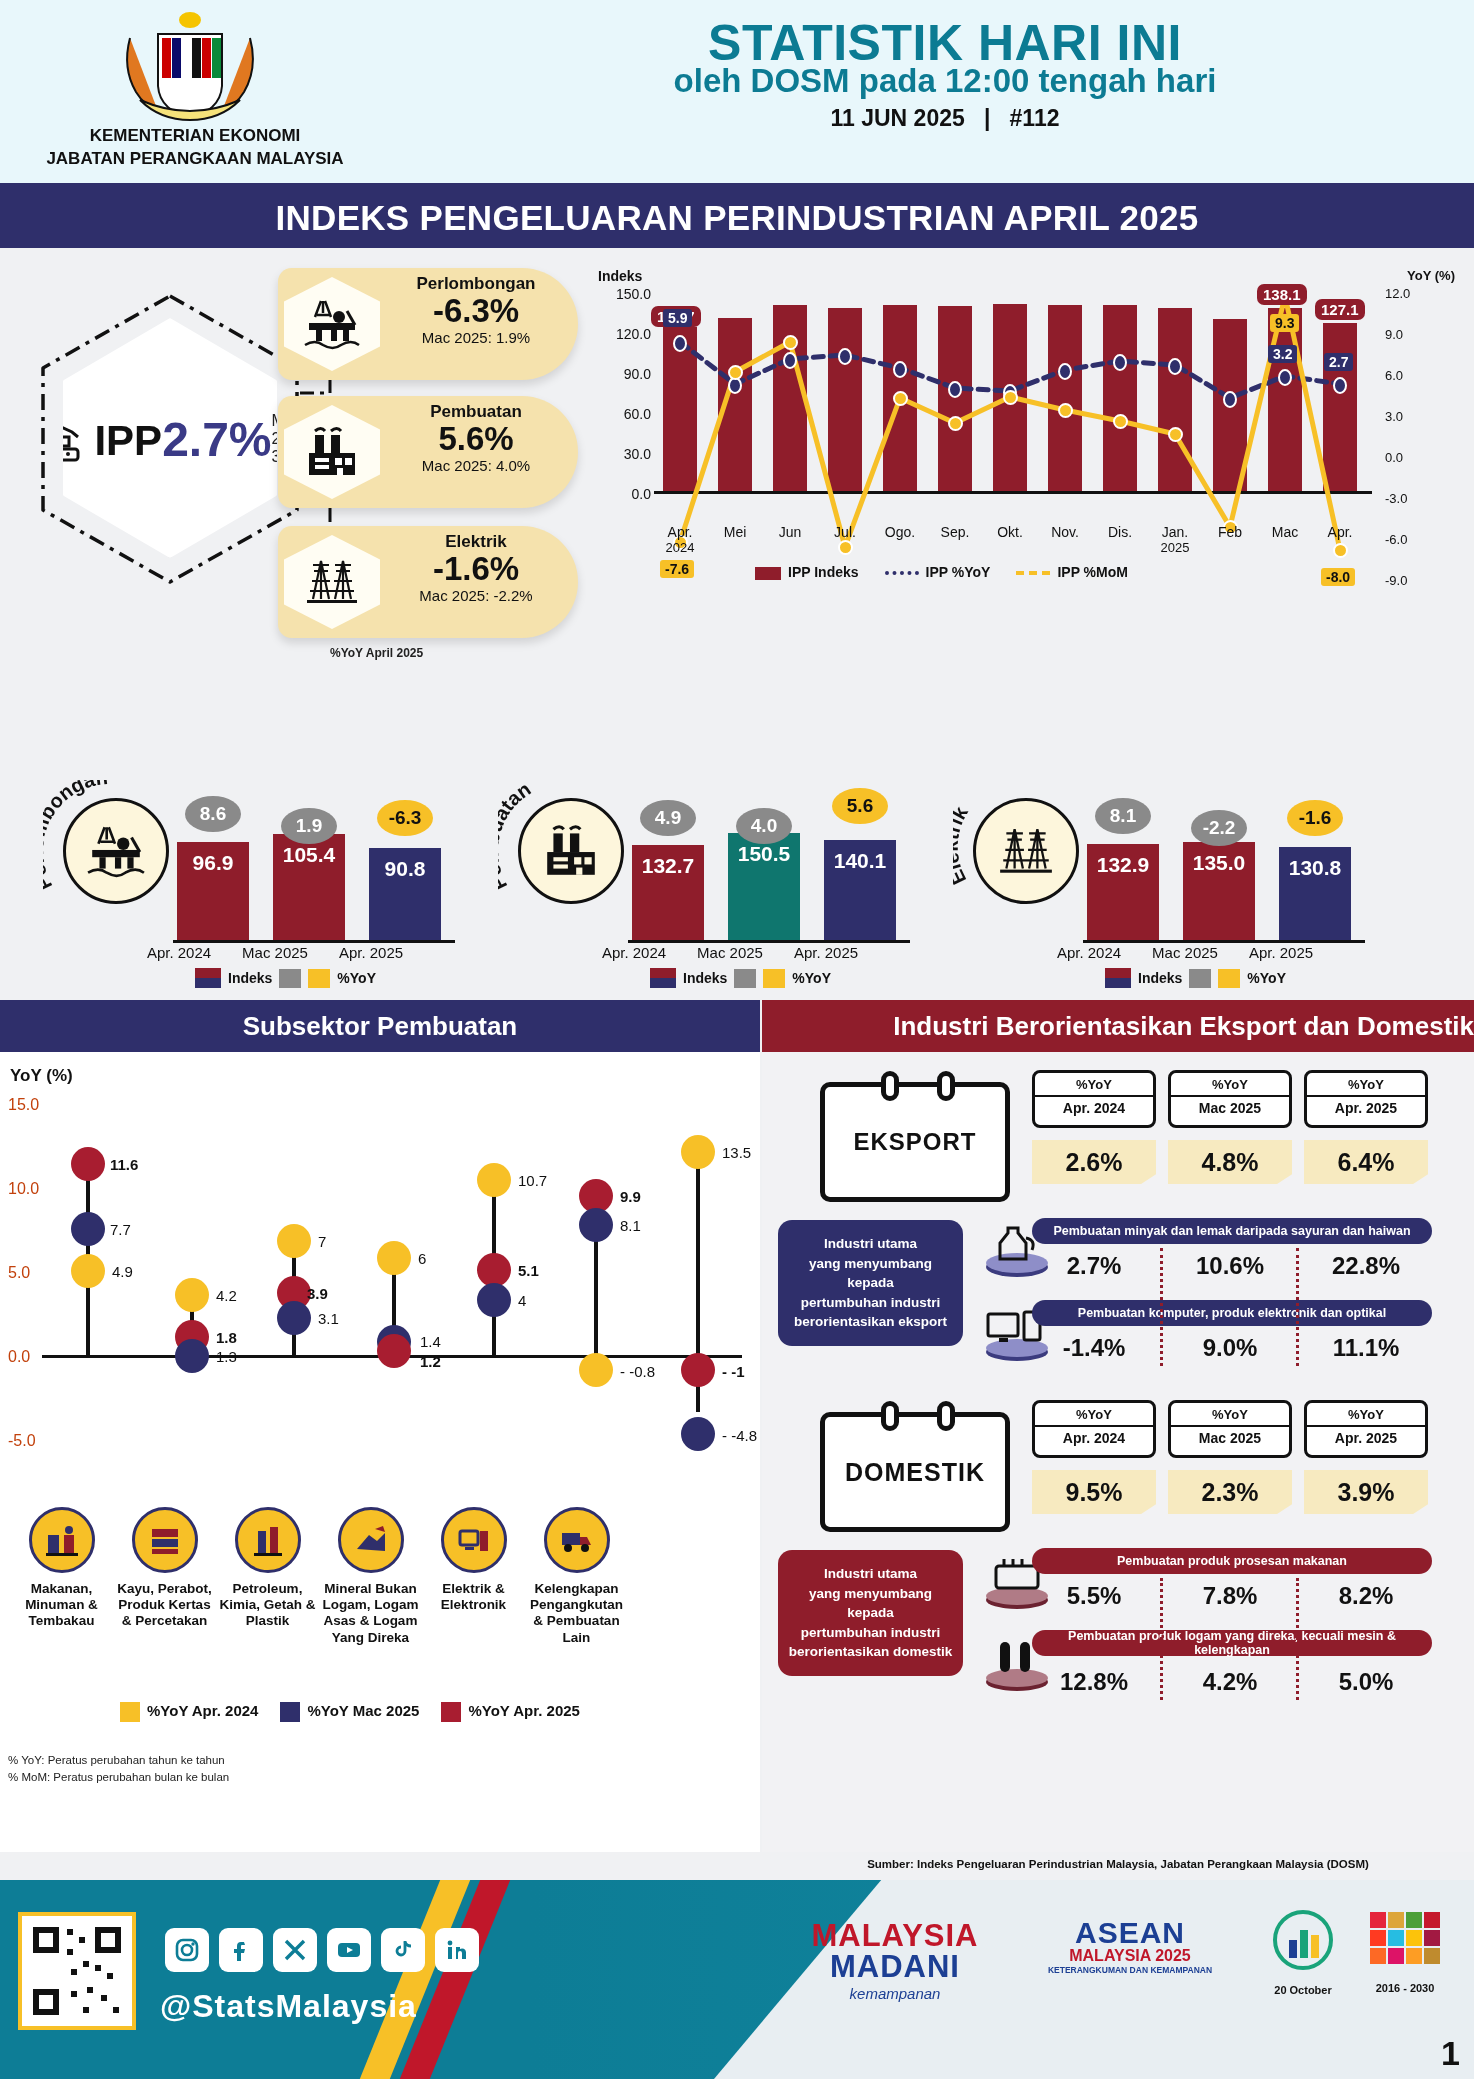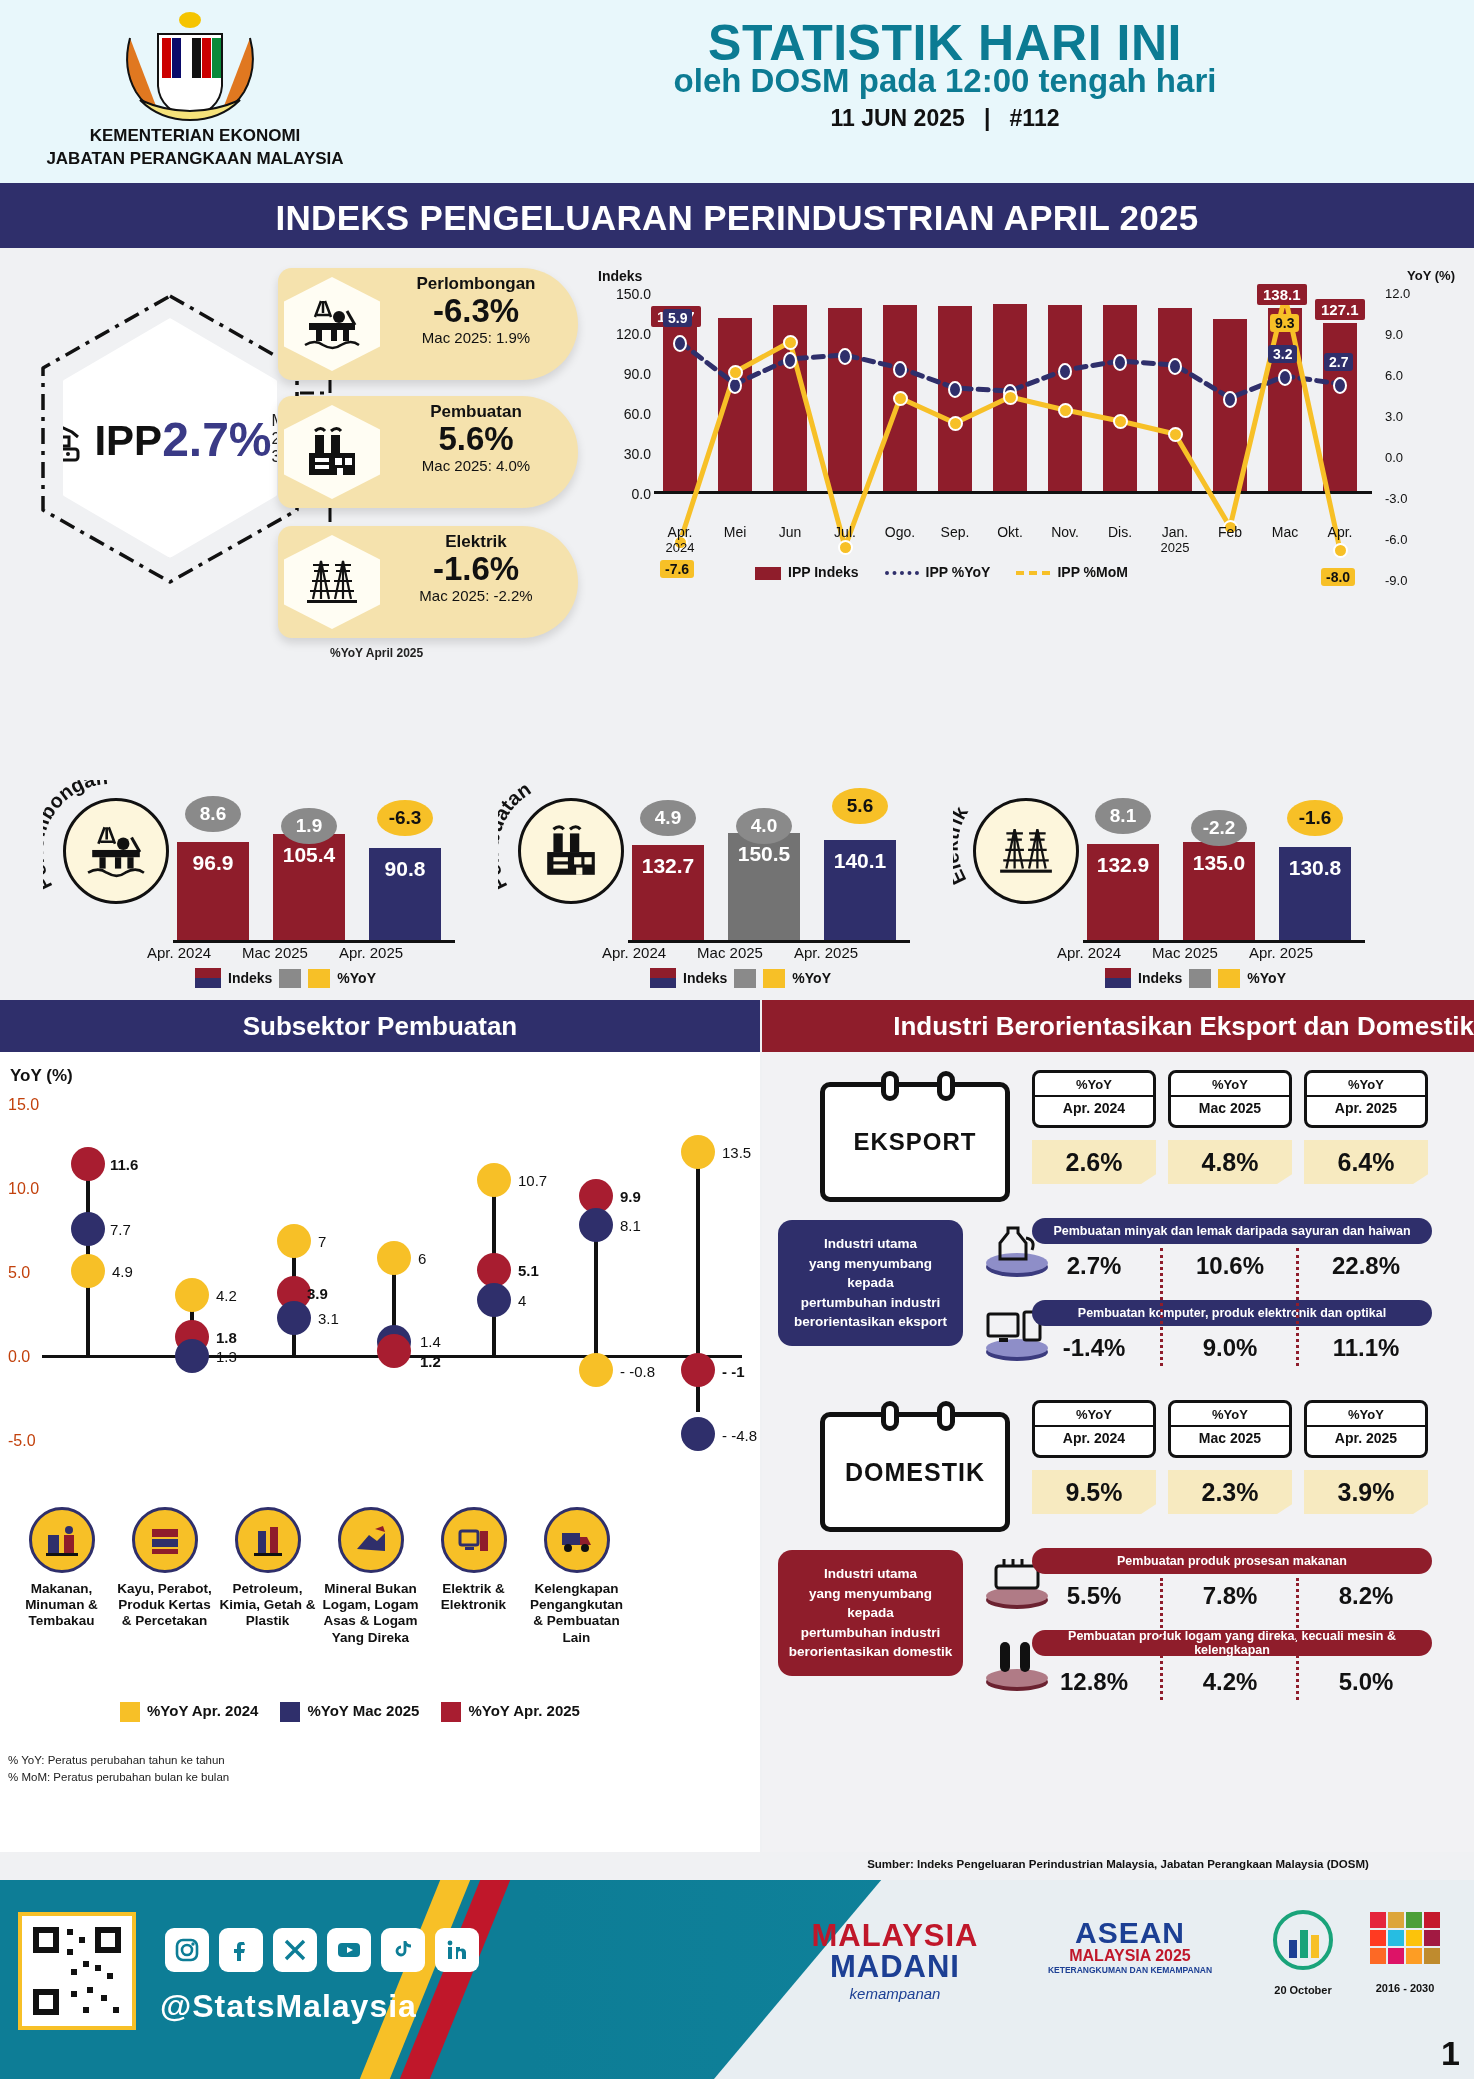--- a/index.html
+++ b/index.html
@@ -65,21 +65,21 @@
   .mc-ylab { position:absolute; left:0; width:56px; text-align:right; font-size:14px; color:#111; }
   .mc-yrlab { position:absolute; left:790px; width:58px; text-align:left; font-size:13px; color:#111; }
   .bar { position:absolute; bottom:0; width:34px; background:#8f1d2b; }
   .xlab { position:absolute; top:232px; font-size:14px; color:#111; text-align:center; width:58px; }
   .xlab small { display:block; font-size:13px; }
   .dot-navy { position:absolute; width:14px; height:17px; border-radius:50%; background:#2f2f6b;
     border:2px solid #fff; }
   .dot-gold { position:absolute; width:15px; height:15px; border-radius:50%; background:#f7c027;
     border:2px solid #fff; }
   .tagR { position:absolute; background:#8f1d2b; color:#fff; font-size:15px; font-weight:700;
-    padding:2px 6px; border-radius:2px; }
+    padding:2px 6px; border-radius:7px; }
   .tagN { position:absolute; background:#2f2f6b; color:#fff; font-size:14px; font-weight:700;
     padding:1px 5px; border-radius:3px; }
   .tagG { position:absolute; background:#f7c027; color:#111; font-size:14px; font-weight:700;
     padding:1px 5px; border-radius:3px; }
   .mlegend { position:absolute; left:160px; top:296px; display:flex; gap:26px; align-items:center;
     font-size:14px; font-weight:700; color:#111; }
   .lg-sw { display:inline-block; width:26px; height:13px; background:#8f1d2b; margin-right:7px;
     vertical-align:middle; }
   .lg-dd { display:inline-block; width:34px; height:0; border-top:4px dotted #2f2f6b; margin-right:7px;
     vertical-align:middle; }
@@ -485,21 +485,21 @@
             <rect x="14" y="42" width="14" height="4" fill="#fdf6dc"></rect>
           <rect x="34" y="35" width="7" height="7" fill="#fdf6dc"></rect>
             <rect x="44" y="35" width="7" height="7" fill="#fdf6dc"></rect>
           <rect x="36" y="45" width="6" height="7" fill="#fdf6dc"></rect>
         </svg>
       </div>
       <div class="mini-plot">
         <div class="mbar" style="left:4px;height:95px;background:#8f1d2b">
             <span class="v">132.7</span>
           </div>
-        <div class="mbar" style="left:100px;height:107px;background:#737373">
+        <div class="mbar" style="left:100px;height:107px;background:#0f766e">
             <span class="v">150.5</span>
           </div>
         <div class="mbar" style="left:196px;height:100px;background:#2f2f6b">
             <span class="v">140.1</span>
           </div>
         <div class="ov grey" style="left:12px;top:18px">4.9</div>
         <div class="ov grey" style="left:108px;top:26px">4.0</div>
         <div class="ov gold" style="left:204px;top:6px">5.6</div>
       </div>
       <div class="mini-axisline"></div>

